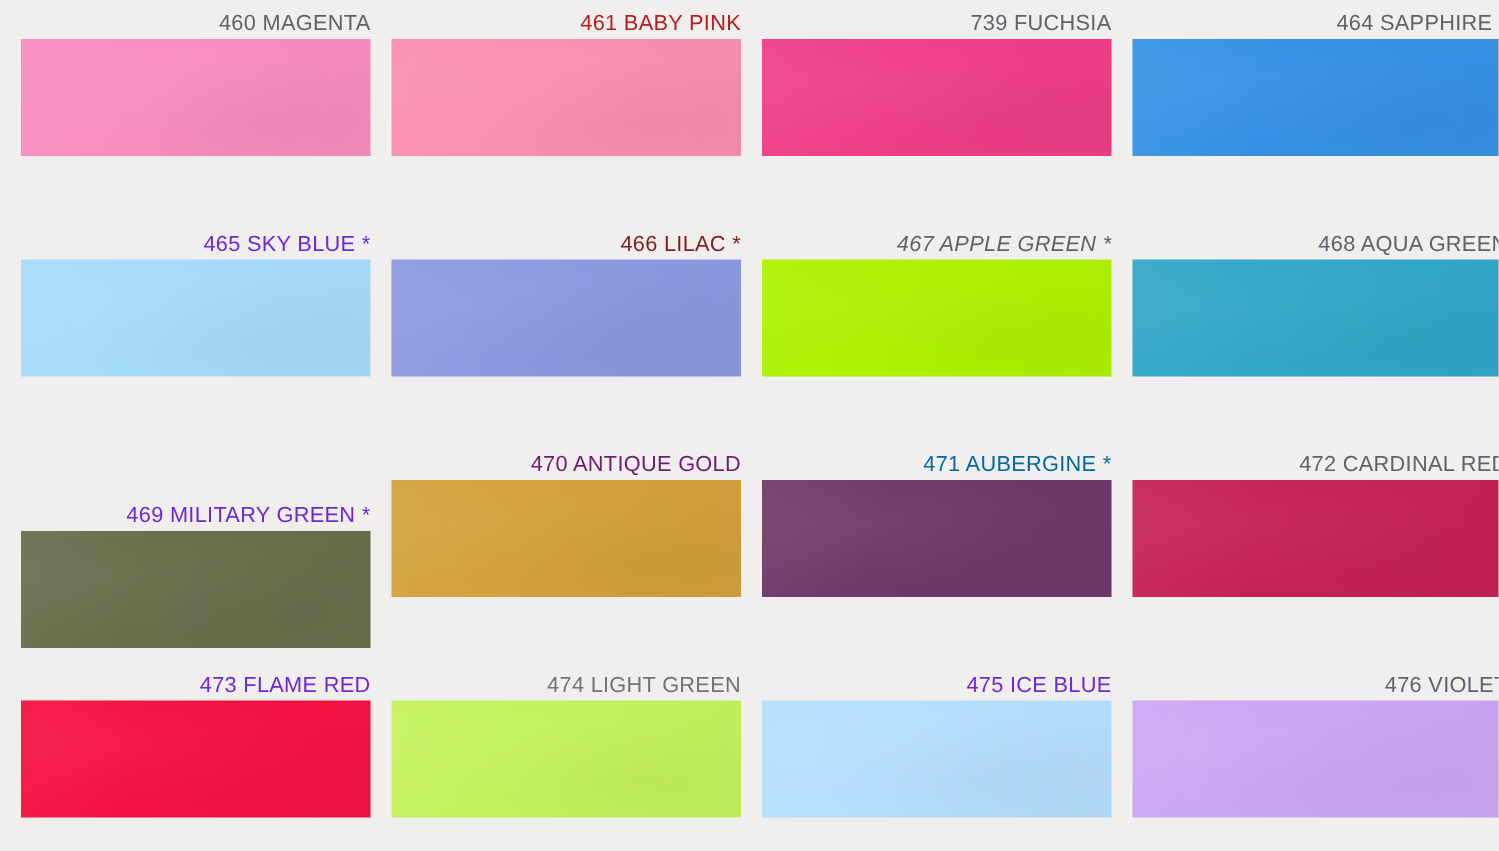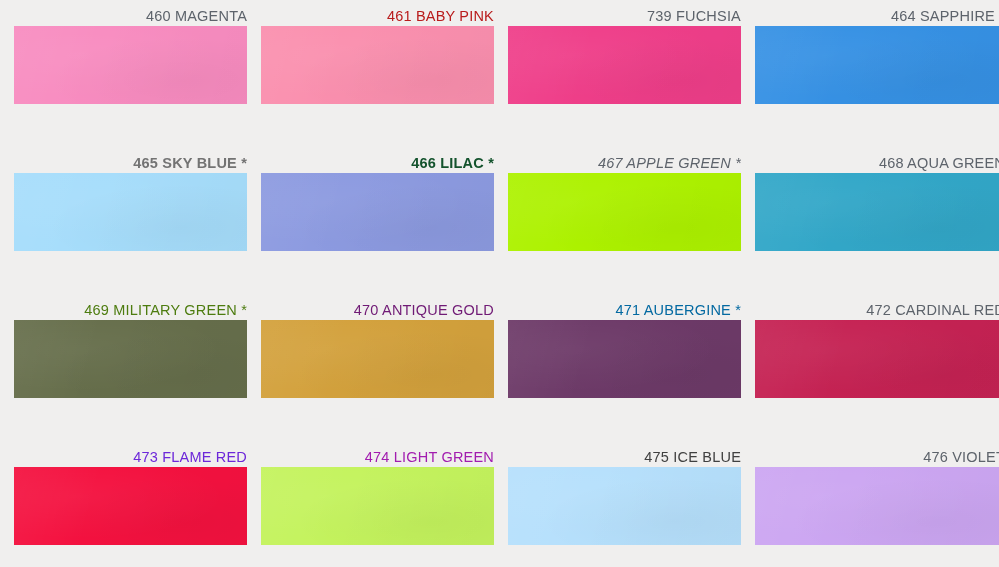--- a/index.html
+++ b/index.html
@@ -102,40 +102,40 @@
       <span class="swatch-chip" style="background: rgb(239, 62, 137);"></span>
     </div>
     <div class="swatch-cell">
       <span class="swatch-label" style="color: rgb(93, 99, 107);">464 SAPPHIRE *</span>
       <span class="swatch-chip" style="background: rgb(54, 145, 228);"></span>
     </div>
   </div>
 
   <div class="swatch-row row-2">
     <div class="swatch-cell">
-      <span class="swatch-label" style="color: #737373; font-weight: bold;">465 SKY BLUE *</span>
+      <span class="swatch-label" style="color: #6d28d9;">465 SKY BLUE *</span>
       <span class="swatch-chip" style="background: rgb(166, 221, 251);"></span>
     </div>
     <div class="swatch-cell">
-      <span class="swatch-label" style="color: #14532d; font-weight: bold;">466 LILAC *</span>
+      <span class="swatch-label" style="color: #7f1d1d;">466 LILAC *</span>
       <span class="swatch-chip" style="background: rgb(140, 154, 224);"></span>
     </div>
     <div class="swatch-cell">
       <span class="swatch-label" style="color: rgb(93, 99, 107); font-style: italic;">467 APPLE GREEN *</span>
       <span class="swatch-chip" style="background: rgb(173, 242, 0);"></span>
     </div>
     <div class="swatch-cell">
       <span class="swatch-label" style="color: rgb(93, 99, 107);">468 AQUA GREEN</span>
       <span class="swatch-chip" style="background: rgb(50, 167, 200);"></span>
     </div>
   </div>
 
   <div class="swatch-row row-3">
     <div class="swatch-cell">
-      <span class="swatch-label" style="color: #4d7c0f;">469 MILITARY GREEN *</span>
+      <span class="swatch-label" style="color: #6d28d9; margin-top: 34px;">469 MILITARY GREEN *</span>
       <span class="swatch-chip" style="background: rgb(102, 110, 75);"></span>
     </div>
     <div class="swatch-cell">
       <span class="swatch-label" style="color: #701a75;">470 ANTIQUE GOLD</span>
       <span class="swatch-chip" style="background: rgb(211, 161, 60);"></span>
     </div>
     <div class="swatch-cell">
       <span class="swatch-label" style="color: #0369a1;">471 AUBERGINE *</span>
       <span class="swatch-chip" style="background: rgb(109, 58, 104);"></span>
     </div>
@@ -144,25 +144,25 @@
       <span class="swatch-chip" style="background: rgb(197, 34, 83);"></span>
     </div>
   </div>
 
   <div class="swatch-row row-4">
     <div class="swatch-cell">
       <span class="swatch-label" style="color: #6d28d9;">473 FLAME RED</span>
       <span class="swatch-chip" style="background: rgb(244, 17, 63);"></span>
     </div>
     <div class="swatch-cell">
-      <span class="swatch-label" style="color: #a21caf;">474 LIGHT GREEN</span>
+      <span class="swatch-label" style="color: #737373;">474 LIGHT GREEN</span>
       <span class="swatch-chip" style="background: rgb(196, 243, 93);"></span>
     </div>
     <div class="swatch-cell">
-      <span class="swatch-label" style="color: #404040;">475 ICE BLUE</span>
+      <span class="swatch-label" style="color: #6d28d9;">475 ICE BLUE</span>
       <span class="swatch-chip" style="background: rgb(182, 224, 252);"></span>
     </div>
     <div class="swatch-cell">
       <span class="swatch-label" style="color: rgb(93, 99, 107);">476 VIOLET</span>
       <span class="swatch-chip" style="background: rgb(204, 166, 242);"></span>
     </div>
   </div>
 
 </div>
 

